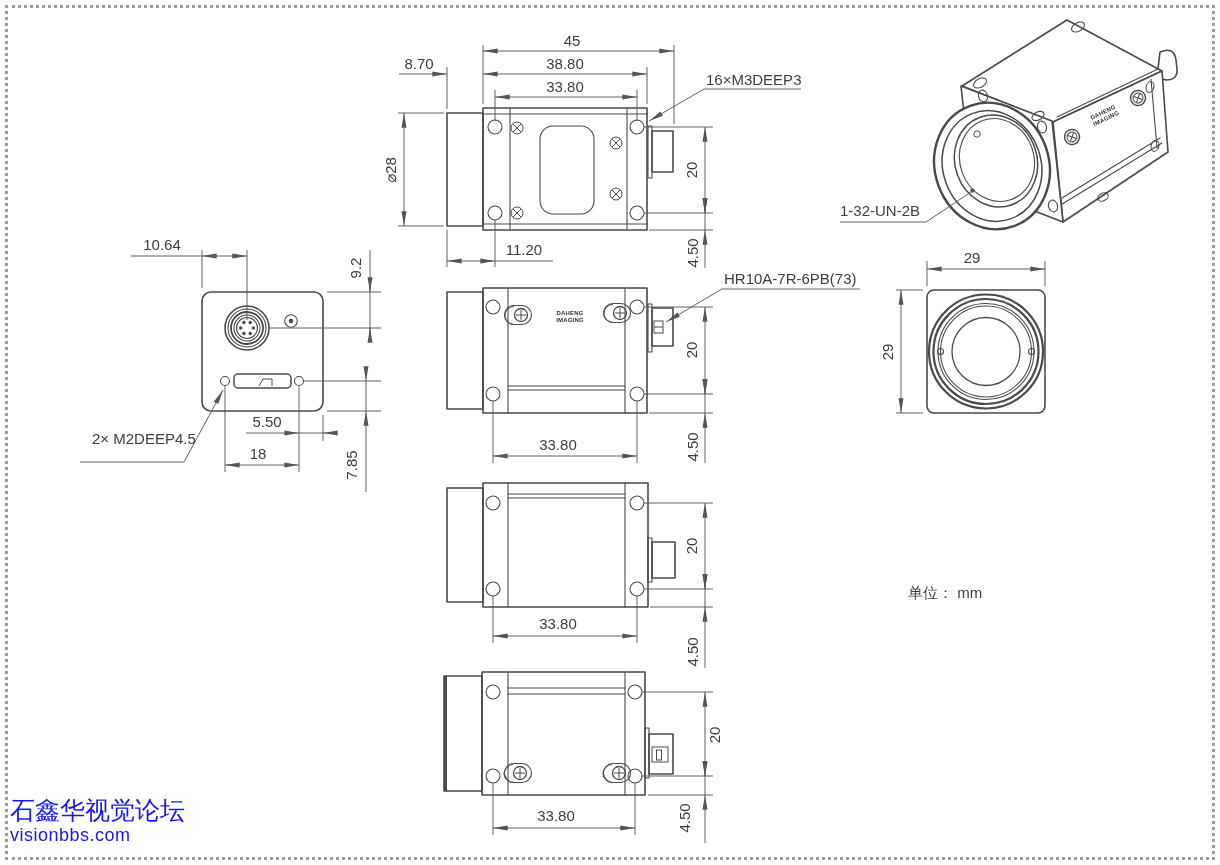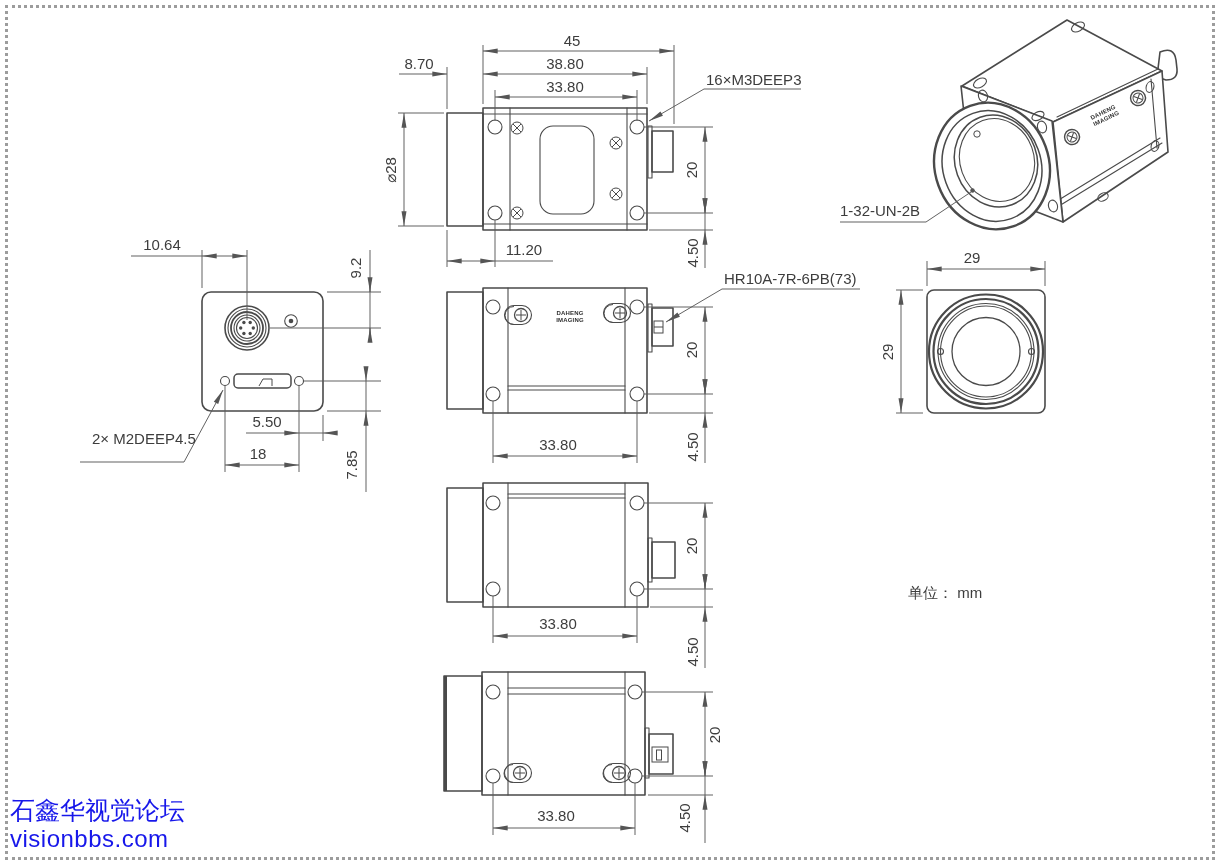--- a/index.html
+++ b/index.html
@@ -8,21 +8,21 @@
   svg{position:absolute;left:0;top:0;}
   .ol{fill:none;stroke:#4a4a4a;stroke-width:1.6;stroke-linejoin:round;stroke-linecap:round;}
   .o2{fill:none;stroke:#4a4a4a;stroke-width:1.1;stroke-linejoin:round;stroke-linecap:round;}
   .fw{fill:#ffffff;stroke:#4a4a4a;stroke-width:1.6;stroke-linejoin:round;}
   .dl{fill:none;stroke:#5a5a5a;stroke-width:0.95;}
   text{font-family:"Liberation Sans",sans-serif;}
   .lt{font-size:15px;fill:#3d3d3d;}
   .logo{font-size:6px;font-weight:bold;fill:#2e2e2e;letter-spacing:.2px;}
   .wm{position:absolute;left:10px;top:796px;font-weight:normal;line-height:1.16;}
   .wm .l1{font-size:25px;}
-  .wm .l2{font-size:24px;letter-spacing:.5px;}
+  .wm .l2{font-size:18px;letter-spacing:.5px;}
 </style>
 </head>
 <body>
 
 <div class="frame"></div>
 
 <svg width="1220" height="865" viewBox="0 0 1220 865">
   <defs>
     <marker id="a" viewBox="0 0 16 6" refX="15.5" refY="3" markerWidth="16" markerHeight="6" orient="auto-start-reverse" markerUnits="userSpaceOnUse">
       <path d="M0.8,0.5 L15.5,3 L0.8,5.5 Z" fill="#555"></path>

